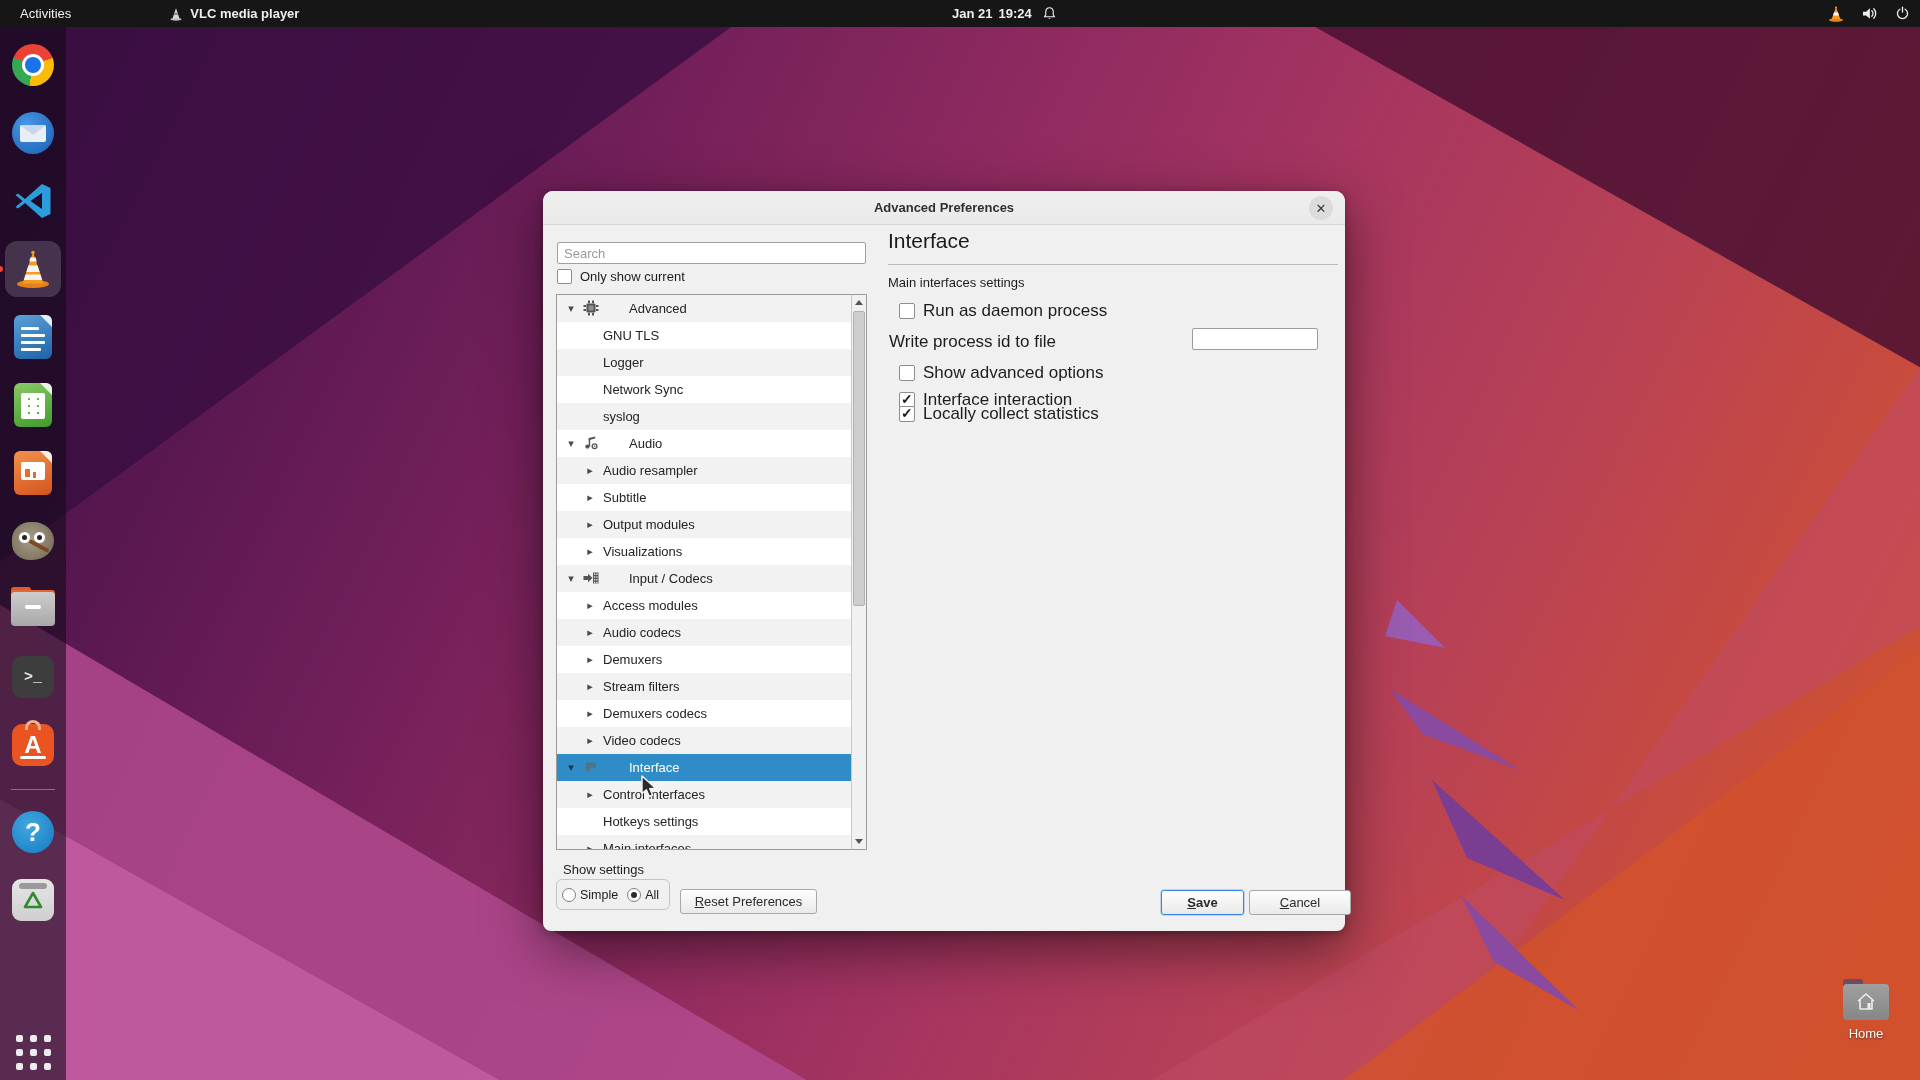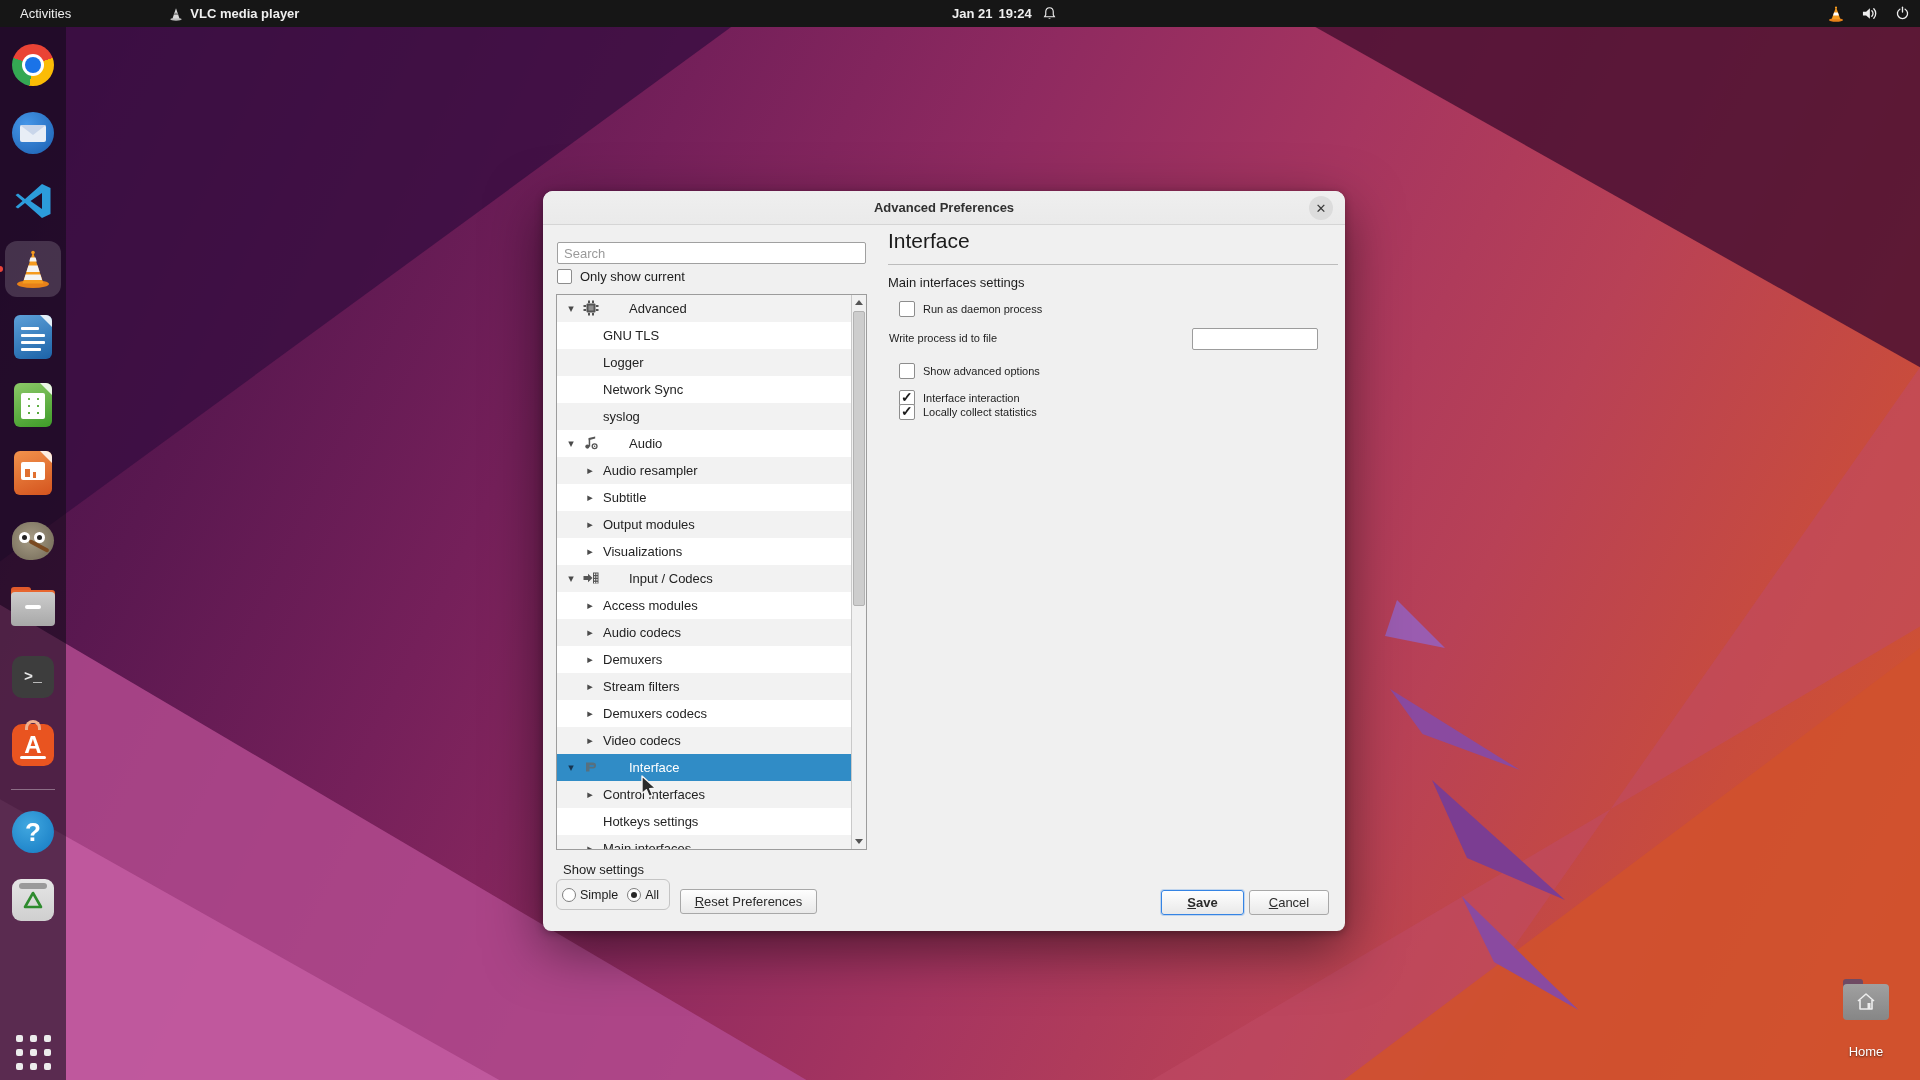--- a/index.html
+++ b/index.html
@@ -97,44 +97,44 @@
   .scrollbar { position:absolute; right:0; top:0; bottom:0; width:15px; background:#f1f1f1; border-left:1px solid #c9c9c9; }
   .sb-btn { position:absolute; left:0; width:14px; height:15px; display:flex; align-items:center; justify-content:center; }
   .sb-up { top:0; } .sb-down { bottom:0; }
   .tri-up { width:0; height:0; border-left:4px solid transparent; border-right:4px solid transparent; border-bottom:5px solid #555; }
   .tri-down { width:0; height:0; border-left:4px solid transparent; border-right:4px solid transparent; border-top:5px solid #555; }
   .sb-thumb { position:absolute; left:1px; top:16px; width:12px; height:295px; background:#cdcdcd; border:1px solid #b2b2b2; border-radius:2px; }
 
   .panel-heading { position:absolute; left:345px; top:38px; font-size:21px; color:#1a1a1a; }
   .panel-hr { position:absolute; left:345px; top:73px; width:450px; height:1px; background:#bcbcbc; }
   .panel-section { position:absolute; left:345px; top:84px; font-size:13px; color:#1d1d1d; }
-  .prow { position:absolute; display:flex; align-items:center; gap:8px; font-size:11px; color:#1d1d1d; }
+  .prow { position:absolute; display:flex; align-items:center; gap:8px; font-size:17px; color:#1d1d1d; }
   .pcb { width:16px; height:16px; }
   .pid-input { position:absolute; left:649px; top:137px; width:126px; height:22px; border:1px solid #9c9c9c; border-radius:2px; background:#fff; font-size:13px; padding:0 5px; font-family:"Liberation Sans",sans-serif; }
 
   .show-settings { position:absolute; left:20px; top:671px; font-size:13px; color:#1d1d1d; }
   .groupbox { position:absolute; left:13px; top:688px; width:114px; height:31px; border:1px solid #c4c4c4; border-radius:6px; display:flex; align-items:center; padding:0 5px; gap:9px; font-size:12.5px; color:#1d1d1d; }
   .radio-item { display:flex; align-items:center; gap:4px; }
   .radio { width:14px; height:14px; border-radius:50%; border:1px solid #7e7e7e; background:#fff; position:relative; flex:0 0 auto; }
   .radio.on::after { content:""; position:absolute; left:3px; top:3px; width:6px; height:6px; border-radius:50%; background:#2a2a2a; }
 
   .btn { position:absolute; height:25px; background:linear-gradient(#fefefe,#e9e9e9); border:1px solid #a8a8a8; border-radius:3px; font-size:13px; color:#2b2b2b; display:flex; align-items:center; justify-content:center; cursor:pointer; font-family:"Liberation Sans",sans-serif; }
   .btn .mn { display:block; }
   .btn .mn::first-letter { text-decoration:underline; }
   .btn-reset { left:137px; top:698px; width:137px; }
   .btn-save { left:618px; top:699px; width:83px; border:1px solid #3584e4; box-shadow:0 0 0 1px rgba(53,132,228,.25);font-weight:bold; }
-  .btn-cancel { left:706px; top:699px; width:80px; }
+  .btn-cancel { left:706px; top:699px; width:102px; }
 
   
   .home-wrap { position:absolute; left:1836px; top:984px; width:60px; text-align:center; z-index:5; }
   .home-folder { position:relative; width:46px; height:36px; margin:0 auto; }
   .home-folder .tab { position:absolute; left:0; top:-5px; width:20px; height:10px; background:#6f4a63; border-radius:3px 3px 0 0; }
   .home-folder .body { position:absolute; inset:0; background:linear-gradient(#a0a0a0,#868686); border-radius:4px; }
   .home-folder svg { position:absolute; left:11px; top:6px; }
-  .home-label { margin-top:24px; color:#fff; font-size:13px; text-shadow:0 1px 2px rgba(0,0,0,.6); }
+  .home-label { margin-top:6px; color:#fff; font-size:13px; text-shadow:0 1px 2px rgba(0,0,0,.6); }
 
   .cursor { position:absolute; left:640px; top:775px; z-index:50; }
 </style>
 </head>
 <body>
 
 <div class="desktop">
 
   <div class="wp wp-base"></div>
   <div class="wp wp-tl"></div>

